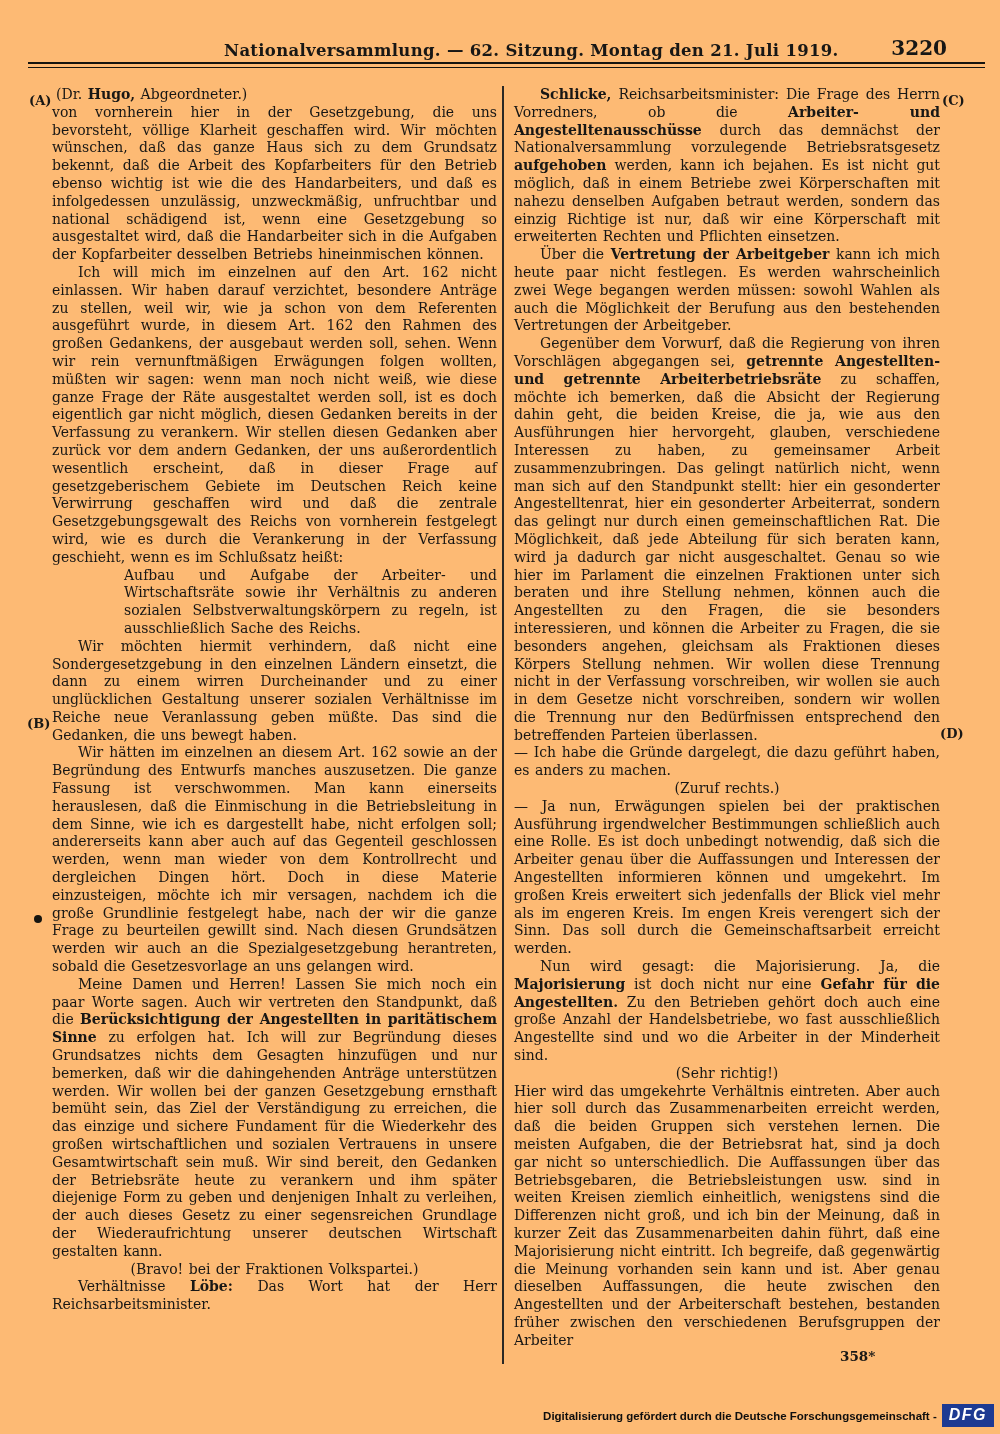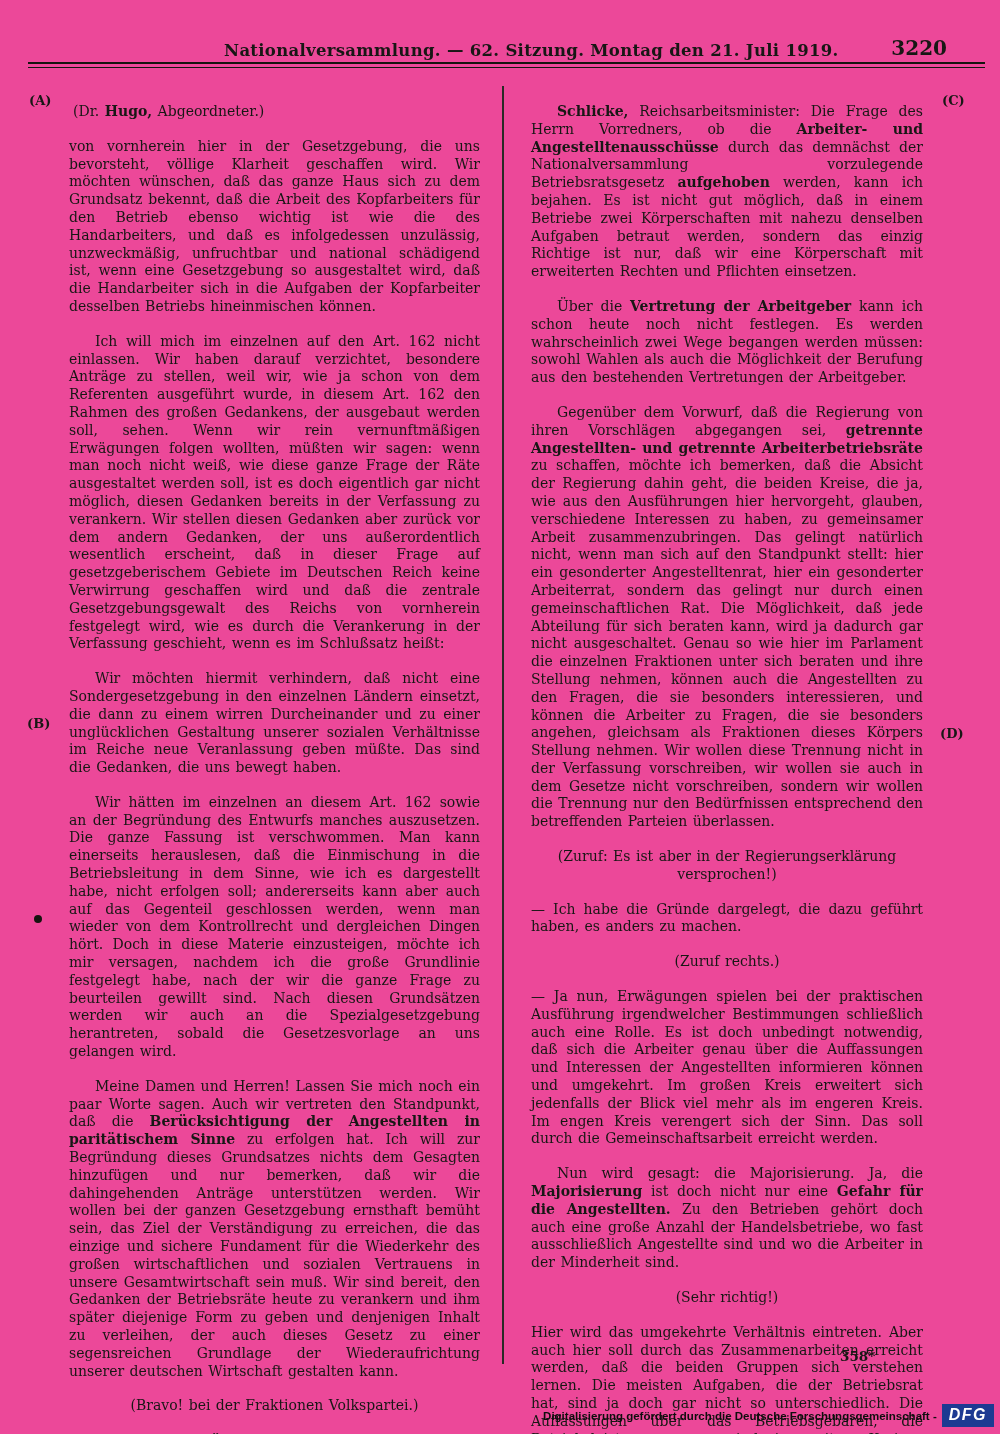--- a/index.html
+++ b/index.html
@@ -1,20 +1,20 @@
 <!DOCTYPE html>
 <html lang="de"><head>
 <meta charset="utf-8">
 <style>
   html,body{margin:0;padding:0;background:#d8d6d0;}
   .page{
     position:relative;
     width:1000px;height:1434px;
     margin:0 auto;
-    background:#ec4899;
+    background:#fdba74;
     font-family:"DejaVu Serif","Liberation Serif",serif;
     color:#181715;
     overflow:hidden;
   }
   
   .hdr-title{
     position:absolute;left:224px;top:41px;
     font-size:16.5px;font-weight:bold;letter-spacing:.3px;
     white-space:nowrap;
   }
@@ -27,21 +27,21 @@
   
   .column-divider{position:absolute;left:502px;top:86px;width:1.6px;height:1278px;background:#2a2925;}
   .col{
     position:absolute;top:86px;
     text-align:justify;
     font-size:14px;line-height:17.8px;
     word-spacing:1px;
   }
   .col-left{left:52px;width:445px;}
   .col-right{left:514px;width:426px;}
-  .col p{margin:17px;}
+  .col p{margin:0;}
   .para{text-indent:26px;}
   .noindent{text-indent:0;}
   .speaker{text-indent:4px;text-align:left;}
   .quote{margin-left:72px !important;text-indent:0;}
   .stage{text-align:center;text-indent:0;}
   .b{font-weight:bold;}
   
   .marker{
     position:absolute;
     font-size:13px;font-weight:bold;
@@ -89,31 +89,31 @@
   <div class="marker marker-c">(C)</div>
   <div class="marker marker-d">(D)</div>
   <div class="bullet-mark"></div>
 
   <div class="column-divider"></div>
 
   <div class="col col-left">
       <p class="speaker"><span>(Dr. </span><span class="b">Hugo,</span><span> Abgeordneter.)</span></p>
       <p class="para noindent"><span>von vornherein hier in der Gesetzgebung, die uns bevorsteht, völlige Klarheit geschaffen wird.  Wir möchten wünschen, daß das ganze Haus sich zu dem Grundsatz bekennt, daß die Arbeit des Kopfarbeiters für den Betrieb ebenso wichtig ist wie die des Handarbeiters, und daß es infolgedessen unzulässig, unzweckmäßig, unfruchtbar und national schädigend ist, wenn eine Gesetzgebung so ausgestaltet wird, daß die Handarbeiter sich in die Aufgaben der Kopfarbeiter desselben Betriebs hineinmischen können.</span></p>
       <p class="para"><span>Ich will mich im einzelnen auf den Art. 162 nicht einlassen.  Wir haben darauf verzichtet, besondere Anträge zu stellen, weil wir, wie ja schon von dem Referenten ausgeführt wurde, in diesem Art. 162 den Rahmen des großen Gedankens, der ausgebaut werden soll, sehen.  Wenn wir rein vernunftmäßigen Erwägungen folgen wollten, müßten wir sagen: wenn man noch nicht weiß, wie diese ganze Frage der Räte ausgestaltet werden soll, ist es doch eigentlich gar nicht möglich, diesen Gedanken bereits in der Verfassung zu verankern.  Wir stellen diesen Gedanken aber zurück vor dem andern Gedanken, der uns außerordentlich wesentlich erscheint, daß in dieser Frage auf gesetzgeberischem Gebiete im Deutschen Reich keine Verwirrung geschaffen wird und daß die zentrale Gesetzgebungsgewalt des Reichs von vornherein festgelegt wird, wie es durch die Verankerung in der Verfassung geschieht, wenn es im Schlußsatz heißt:</span></p>
+      <p class="para quote"><span>Aufbau und Aufgabe der Arbeiter- und Wirtschaftsräte sowie ihr Verhältnis zu anderen sozialen Selbstverwaltungskörpern zu regeln, ist ausschließlich Sache des Reichs.</span></p>
       <p class="para"><span>Wir möchten hiermit verhindern, daß nicht eine Sondergesetzgebung in den einzelnen Ländern einsetzt, die dann zu einem wirren Durcheinander und zu einer unglücklichen Gestaltung unserer sozialen Verhältnisse im Reiche neue Veranlassung geben müßte.  Das sind die Gedanken, die uns bewegt haben.</span></p>
       <p class="para"><span>Wir hätten im einzelnen an diesem Art. 162 sowie an der Begründung des Entwurfs manches auszusetzen. Die ganze Fassung ist verschwommen.  Man kann einerseits herauslesen, daß die Einmischung in die Betriebsleitung in dem Sinne, wie ich es dargestellt habe, nicht erfolgen soll; andererseits kann aber auch auf das Gegenteil geschlossen werden, wenn man wieder von dem Kontrollrecht und dergleichen Dingen hört.  Doch in diese Materie einzusteigen, möchte ich mir versagen, nachdem ich die große Grundlinie festgelegt habe, nach der wir die ganze Frage zu beurteilen gewillt sind.  Nach diesen Grundsätzen werden wir auch an die Spezialgesetzgebung herantreten, sobald die Gesetzesvorlage an uns gelangen wird.</span></p>
       <p class="para"><span>Meine Damen und Herren!  Lassen Sie mich noch ein paar Worte sagen.  Auch wir vertreten den Standpunkt, daß die </span><span class="b">Berücksichtigung der Angestellten in paritätischem Sinne</span><span> zu erfolgen hat.  Ich will zur Begründung dieses Grundsatzes nichts dem Gesagten hinzufügen und nur bemerken, daß wir die dahingehenden Anträge unterstützen werden.  Wir wollen bei der ganzen Gesetzgebung ernsthaft bemüht sein, das Ziel der Verständigung zu erreichen, die das einzige und sichere Fundament für die Wiederkehr des großen wirtschaftlichen und sozialen Vertrauens in unsere Gesamtwirtschaft sein muß.  Wir sind bereit, den Gedanken der Betriebsräte heute zu verankern und ihm später diejenige Form zu geben und denjenigen Inhalt zu verleihen, der auch dieses Gesetz zu einer segensreichen Grundlage der Wiederaufrichtung unserer deutschen Wirtschaft gestalten kann.</span></p>
       <p class="stage"><span>(Bravo! bei der Fraktionen Volkspartei.)</span></p>
       <p class="para"><span>Verhältnisse </span><span class="b">Löbe:</span><span> Das Wort hat der Herr Reichsarbeitsminister.</span></p>
     </div>
   <div class="col col-right">
       <p class="para"><span class="b">Schlicke,</span><span> Reichsarbeitsminister: Die Frage des Herrn Vorredners, ob die </span><span class="b">Arbeiter- und Angestelltenausschüsse</span><span> durch das demnächst der Nationalversammlung vorzulegende Betriebsratsgesetz </span><span class="b">aufgehoben</span><span> werden, kann ich bejahen. Es ist nicht gut möglich, daß in einem Betriebe zwei Körperschaften mit nahezu denselben Aufgaben betraut werden, sondern das einzig Richtige ist nur, daß wir eine Körperschaft mit erweiterten Rechten und Pflichten einsetzen.</span></p>
-      <p class="para"><span>Über die </span><span class="b">Vertretung der Arbeitgeber</span><span> kann ich schon heute noch nicht festlegen.  Es werden wahrscheinlich zwei Wege begangen werden müssen: sowohl Wahlen als auch die Möglichkeit der Berufung aus den bestehenden Vertretungen der Arbeitgeber.</span></p>
+      <p class="para"><span>Über die </span><span class="b">Vertretung der Arbeitgeber</span><span> kann ich mich heute paar nicht festlegen.  Es werden wahrscheinlich zwei Wege begangen werden müssen: sowohl Wahlen als auch die Möglichkeit der Berufung aus den bestehenden Vertretungen der Arbeitgeber.</span></p>
       <p class="para"><span>Gegenüber dem Vorwurf, daß die Regierung von ihren Vorschlägen abgegangen sei, </span><span class="b">getrennte Angestellten- und getrennte Arbeiterbetriebsräte</span><span> zu schaffen, möchte ich bemerken, daß die Absicht der Regierung dahin geht, die beiden Kreise, die ja, wie aus den Ausführungen hier hervorgeht, glauben, verschiedene Interessen zu haben, zu gemeinsamer Arbeit zusammenzubringen.  Das gelingt natürlich nicht, wenn man sich auf den Standpunkt stellt: hier ein gesonderter Angestelltenrat, hier ein gesonderter Arbeiterrat, sondern das gelingt nur durch einen gemeinschaftlichen Rat.  Die Möglichkeit, daß jede Abteilung für sich beraten kann, wird ja dadurch gar nicht ausgeschaltet. Genau so wie hier im Parlament die einzelnen Fraktionen unter sich beraten und ihre Stellung nehmen, können auch die Angestellten zu den Fragen, die sie besonders interessieren, und können die Arbeiter zu Fragen, die sie besonders angehen, gleichsam als Fraktionen dieses Körpers Stellung nehmen.  Wir wollen diese Trennung nicht in der Verfassung vorschreiben, wir wollen sie auch in dem Gesetze nicht vorschreiben, sondern wir wollen die Trennung nur den Bedürfnissen entsprechend den betreffenden Parteien überlassen.</span></p>
-      <p class="stage"><span>(Zuruf: Es ist aber in der Regierungserklärung versprochen!)</span></p>
       <p class="para noindent"><span>— Ich habe die Gründe dargelegt, die dazu geführt haben, es anders zu machen.</span></p>
       <p class="stage"><span>(Zuruf rechts.)</span></p>
       <p class="para noindent"><span>— Ja nun, Erwägungen spielen bei der praktischen Ausführung irgendwelcher Bestimmungen schließlich auch eine Rolle.  Es ist doch unbedingt notwendig, daß sich die Arbeiter genau über die Auffassungen und Interessen der Angestellten informieren können und umgekehrt.  Im großen Kreis erweitert sich jedenfalls der Blick viel mehr als im engeren Kreis.  Im engen Kreis verengert sich der Sinn.  Das soll durch die Gemeinschaftsarbeit erreicht werden.</span></p>
       <p class="para"><span>Nun wird gesagt: die Majorisierung.  Ja, die </span><span class="b">Majorisierung</span><span> ist doch nicht nur eine </span><span class="b">Gefahr für die Angestellten.</span><span> Zu den Betrieben gehört doch auch eine große Anzahl der Handelsbetriebe, wo fast ausschließlich Angestellte sind und wo die Arbeiter in der Minderheit sind.</span></p>
       <p class="stage"><span>(Sehr richtig!)</span></p>
       <p class="para noindent"><span>Hier wird das umgekehrte Verhältnis eintreten.  Aber auch hier soll durch das Zusammenarbeiten erreicht werden, daß die beiden Gruppen sich verstehen lernen.  Die meisten Aufgaben, die der Betriebsrat hat, sind ja doch gar nicht so unterschiedlich.  Die Auffassungen über das Betriebsgebaren, die Betriebsleistungen usw. sind in weiten Kreisen ziemlich einheitlich, wenigstens sind die Differenzen nicht groß, und ich bin der Meinung, daß in kurzer Zeit das Zusammenarbeiten dahin führt, daß eine Majorisierung nicht eintritt.  Ich begreife, daß gegenwärtig die Meinung vorhanden sein kann und ist.  Aber genau dieselben Auffassungen, die heute zwischen den Angestellten und der Arbeiterschaft bestehen, bestanden früher zwischen den verschiedenen Berufsgruppen der Arbeiter</span></p>
     </div>
 
   <div class="catchword">358*</div>
 

